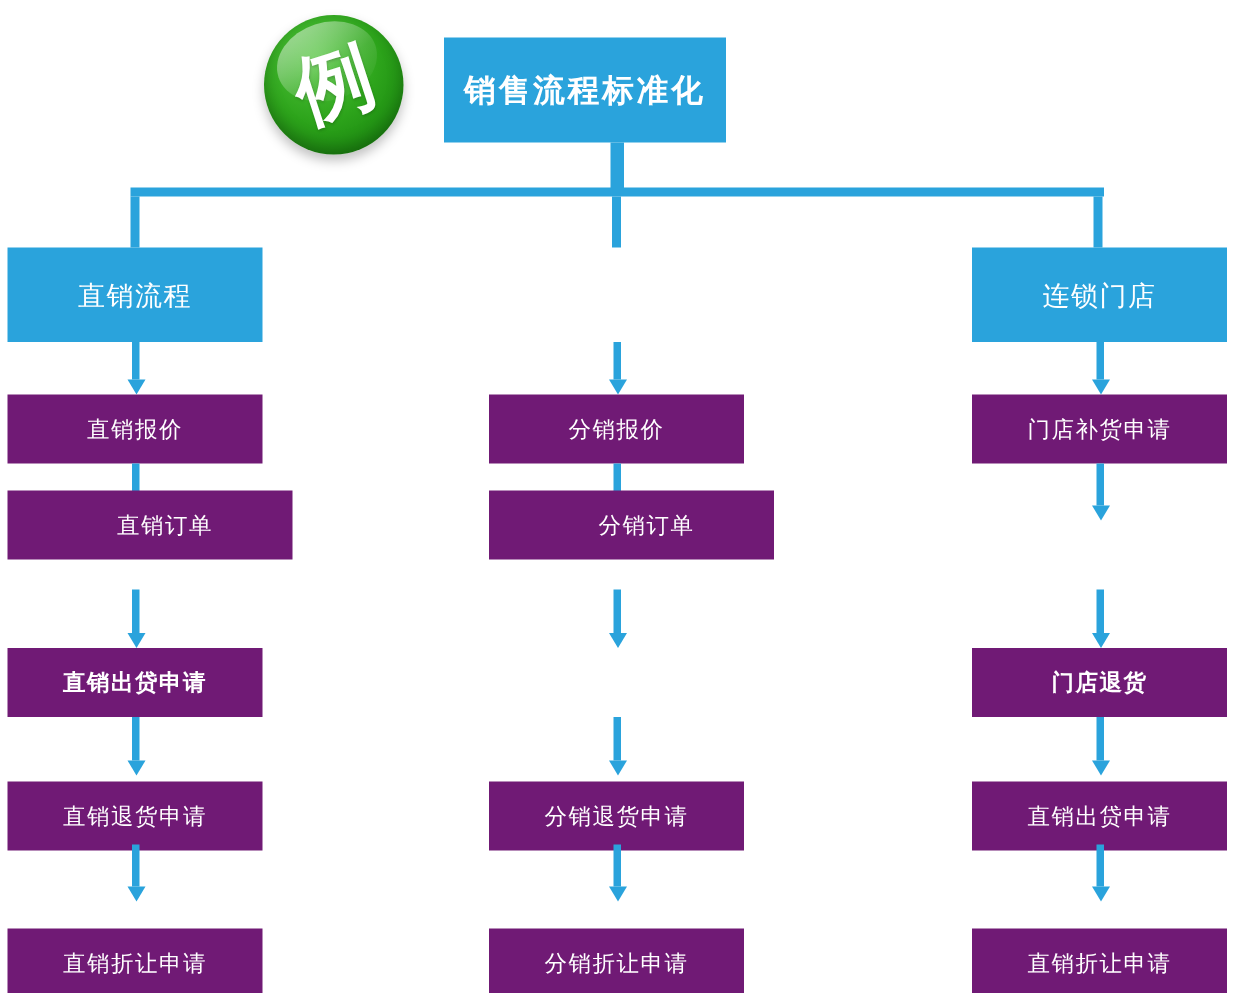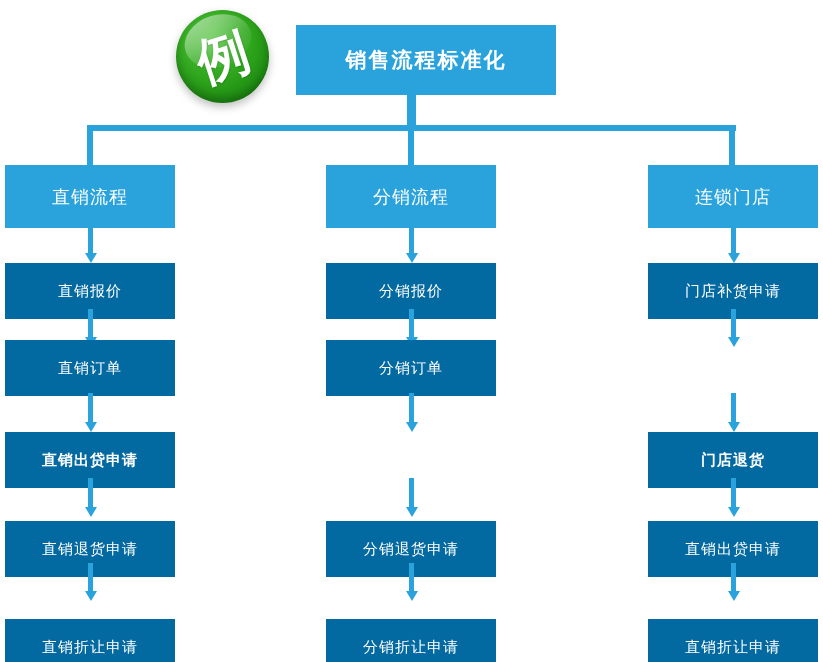--- a/index.html
+++ b/index.html
@@ -14,39 +14,39 @@
   
   .box {
     position:absolute;
     width:170px;
     display:flex; align-items:center; justify-content:center;
     color:#ffffff;
     text-align:center;
     letter-spacing:1px;
   }
   .box.header { height:63px; background:#2aa3dc; font-size:18px; }
-  .box.child  { height:56px; background:#0369a1; font-size:15px; }
+  .box.child  { height:46px; background:#701a75; font-size:15px; }
 
   .title-box {
     position:absolute;
-    left:296px; top:25px; width:260px; height:70px;
+    left:296px; top:25px; width:188px; height:70px;
     background:#2aa3dc;
     display:flex; align-items:center; justify-content:center;
     color:#ffffff; font-size:21px; font-weight:bold; letter-spacing:2px;
   }
 
   
   .c1 { left:5px; }
   .c2 { left:326px; }
   .c3 { left:648px; }
 
   
   .r0 { top:165px; }
   .r1 { top:263px; }
-  .r2 { top:340px; }
+  .r2 { top:327px;padding-left:20px; }
   .r3 { top:432px;font-weight:bold; }
   .r4 { top:521px; }
   .r5 { top:619px; }
 
   
   .line { position:absolute; background:#2aa3dc; }
   .title-drop { left:407px; top:95px;  width:9px;   height:31px; }
   .hline      { left:87px;  top:125px; width:649px; height:6px;  }
   .drop-c1    { left:87px;  top:131px; width:6px;   height:34px; }
   .drop-c2    { left:408px; top:131px; width:6px;   height:34px; }
@@ -152,23 +152,20 @@
     <span>直销退货申请</span>
   </div>
   <div class="arrow ac1 a4">
       <div class="stem"></div>
       <div class="head"></div>
     </div>
   <div class="box child c1 r5">
     <span>直销折让申请</span>
   </div>
 
-  <div class="box header c2 r0">
-    <span>分销流程</span>
-  </div>
   <div class="arrow ac2 a0">
       <div class="stem"></div>
       <div class="head"></div>
     </div>
   <div class="box child c2 r1">
     <span>分销报价</span>
   </div>
   <div class="arrow ac2 a1">
       <div class="stem"></div>
       <div class="head"></div>

